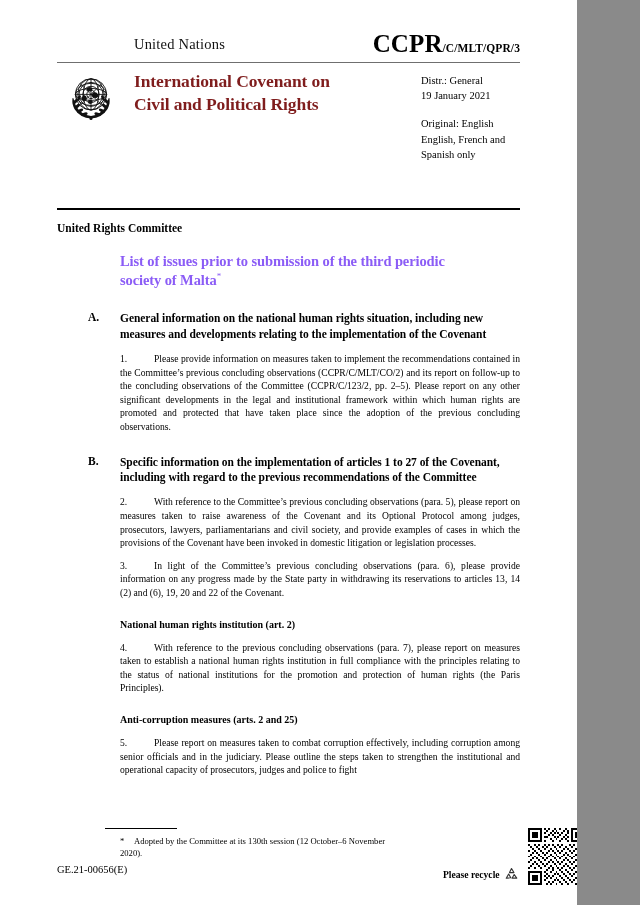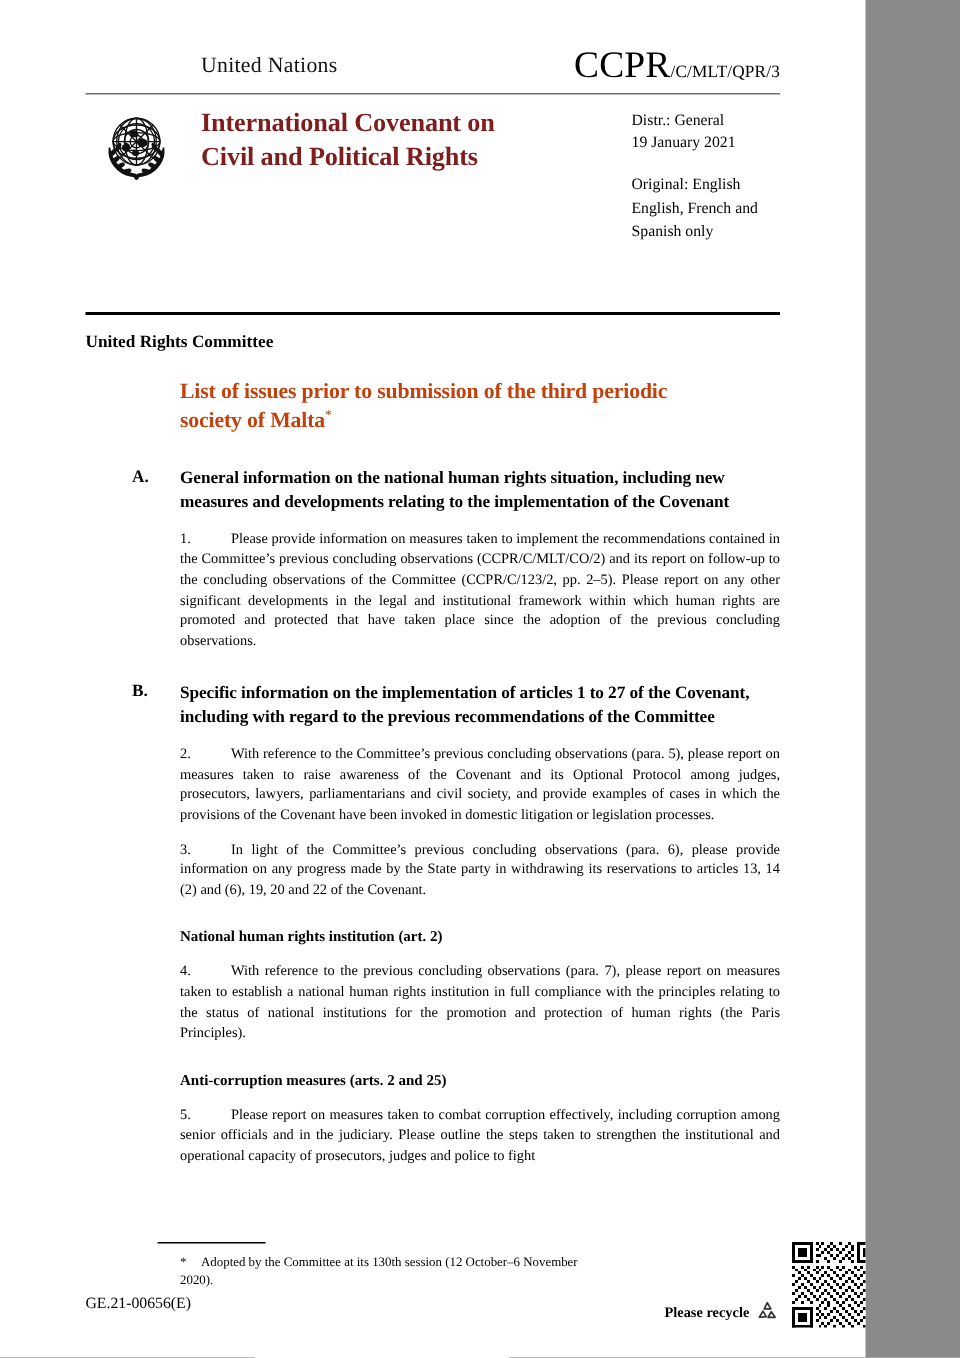--- a/index.html
+++ b/index.html
@@ -21,21 +21,21 @@
     position:absolute; left:0; right:0; top:36px;
     height:22px;
   }
   .un-name{
     position:absolute; left:77px; top:0;
     font-size:14.5px; color:#111; letter-spacing:.2px;
     white-space:nowrap;
   }
   .symbol{
     position:absolute; right:0; top:-6px;
-    white-space:nowrap; text-align:right;
+    white-space:nowrap; text-align:right;font-weight:bold;
   }
   .symbol .big{
     font-size:25px; letter-spacing:.1px; color:#000;
   }
   .symbol .small{
     font-size:11.5px; letter-spacing:.1px; color:#000;
   }
   .rule-thin{
     position:absolute; left:0; right:0; top:62px;
     height:1px; background:#6f6f6f;
@@ -66,21 +66,21 @@
   .committee{
     position:absolute; left:0; top:222px;
     font-size:11.5px; font-weight:bold; color:#000;
   }
   .content{
     position:absolute; left:0; right:0; top:252px;
   }
   .title-block{
     margin-left:63px;
     font-size:14.5px; font-weight:bold; line-height:1.32;
-    color:#c2410c; letter-spacing:-.1px;
+    color:#8b5cf6; letter-spacing:-.1px;
   }
   .title-block sup{ font-size:9px; font-weight:normal; top:-.5em; }
 
   .sec{
     display:flex; margin-top:21px; margin-left:31px;
   }
   .sec .lbl{
     width:32px; flex:0 0 32px;
     font-size:11.5px; font-weight:bold; color:#000;
   }

